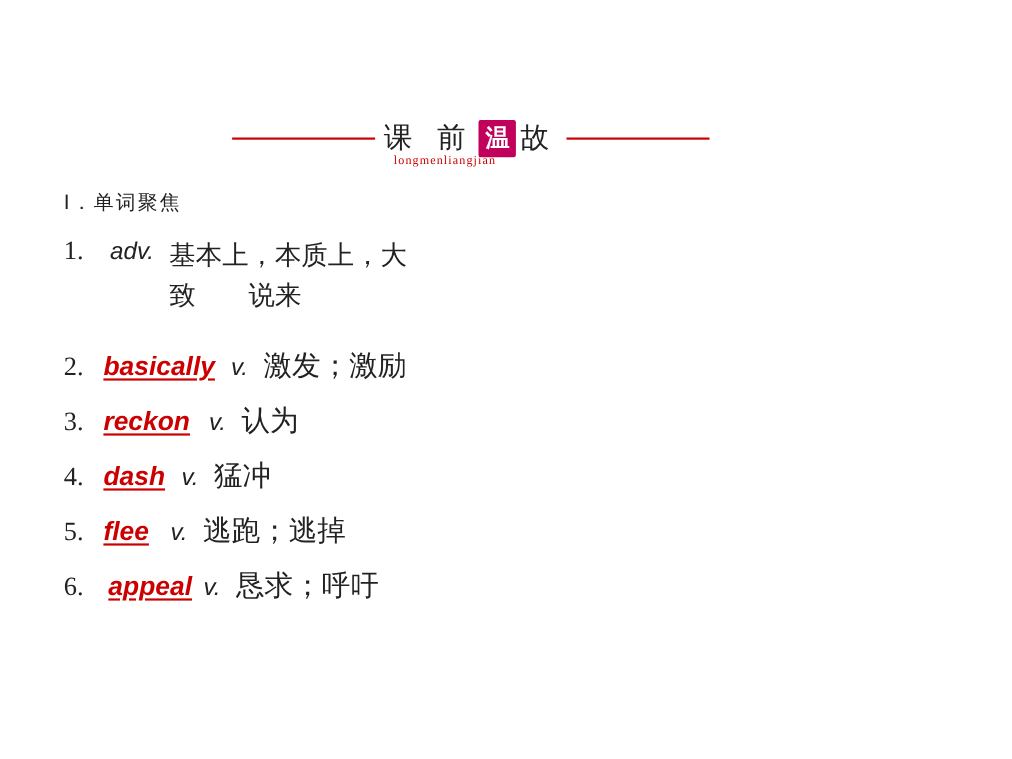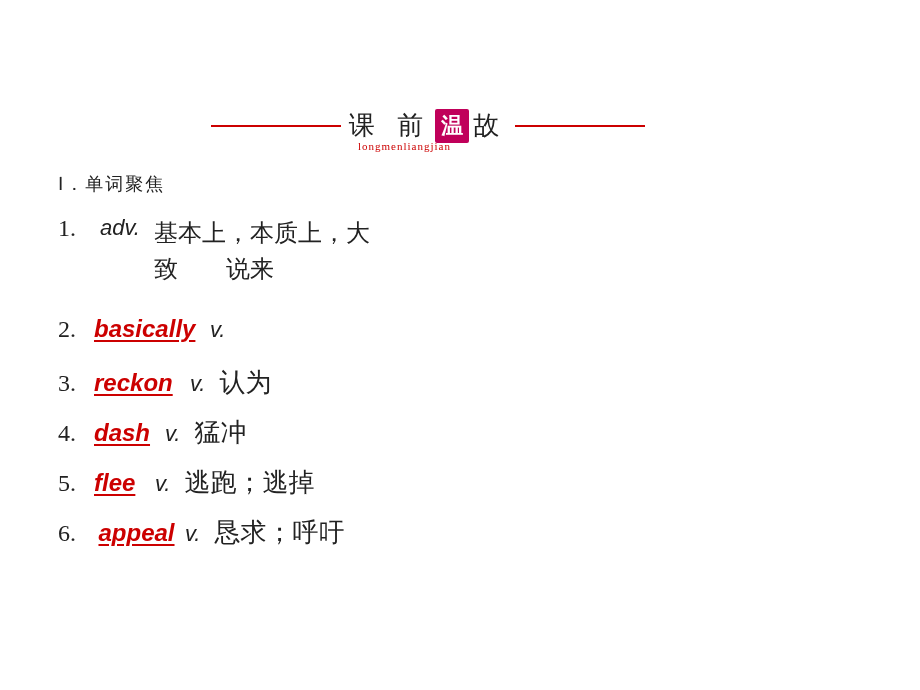--- a/index.html
+++ b/index.html
@@ -220,20 +220,21 @@
       </div>
       <div class="word-meaning-block">
         基本上，本质上，大<br>致　　说来
       </div>
     </div>
 
     <div class="word-item row2">
       <span class="item-number">2.</span>
       <span class="word-answer motivate">basically</span>
       <span class="word-pos">v.</span>
+      <span class="word-meaning">激发；激励</span>
     </div>
 
     <div class="word-item row3">
       <span class="item-number">3.</span>
       <span class="word-answer reckon">reckon</span>
       <span class="word-pos">v.</span>
       <span class="word-meaning">认为</span>
     </div>
 
     <div class="word-item row4">

